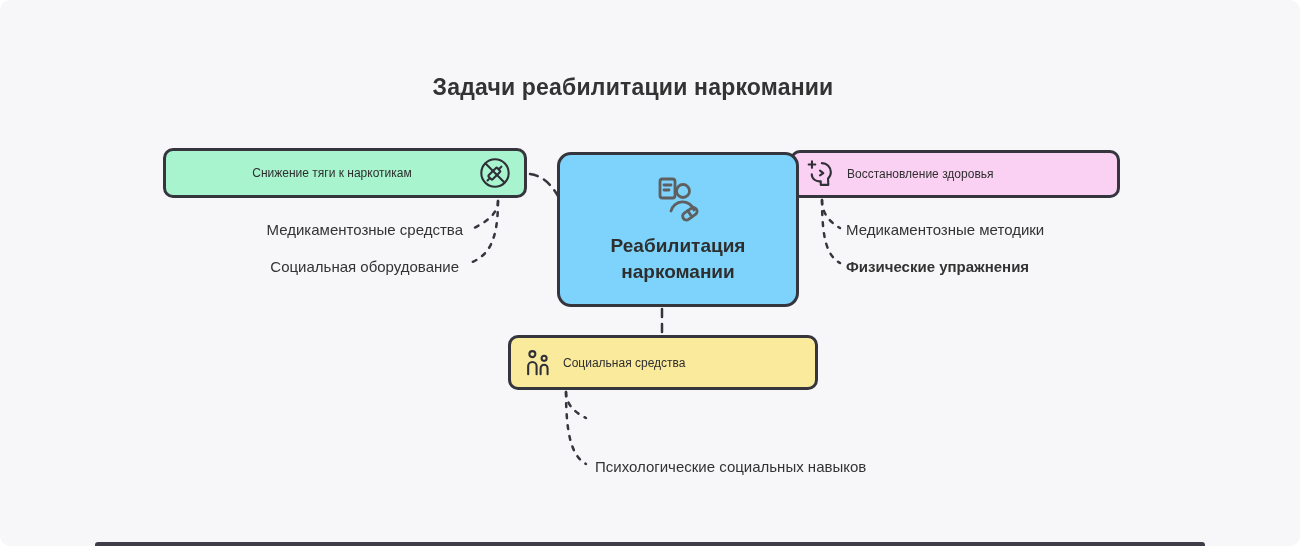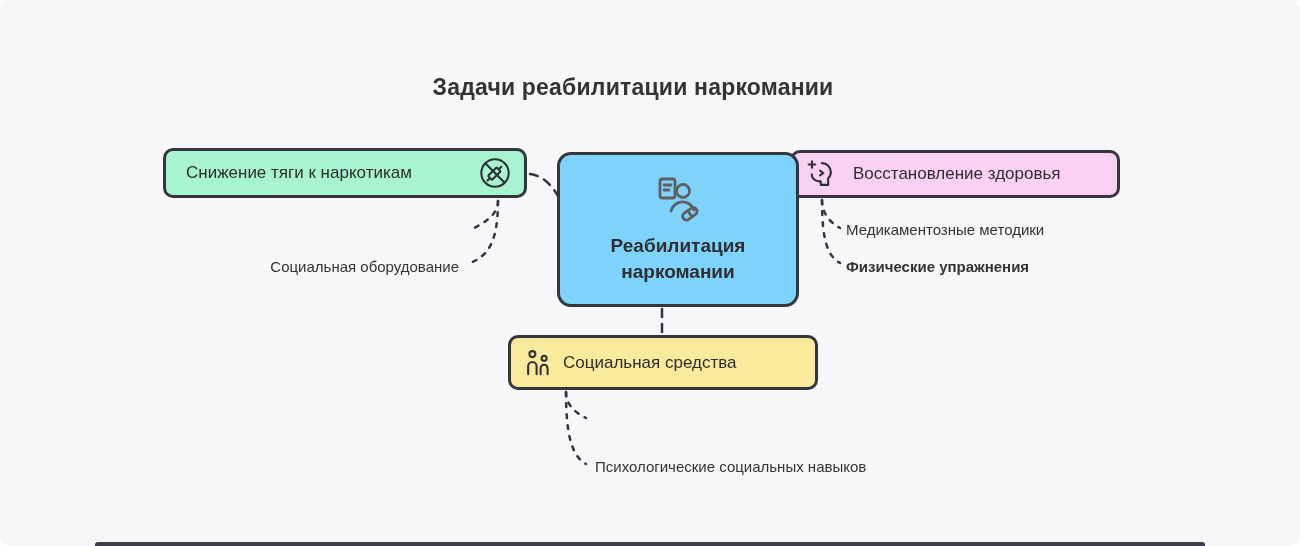--- a/index.html
+++ b/index.html
@@ -8,24 +8,24 @@
     font-family:"Liberation Sans",sans-serif;overflow:hidden;border-radius:10px;
   }
   .title{
     position:absolute;top:74px;left:0;width:1250px;text-align:center;
     font-size:23px;font-weight:bold;color:#333;letter-spacing:.2px;padding-left:8px;
   }
   .node{
     position:absolute;border:3px solid #35353d;border-radius:10px;
     display:flex;align-items:center;box-sizing:border-box;color:#2e2e2e;
   }
-  .node .label{font-size:17px;white-space:nowrap;}
+  .node .label{font-size:12px;white-space:nowrap;text-align:center;}
   .node-left{left:163px;top:148px;width:364px;height:50px;background:#a8f4cf;padding:0 12px 0 20px;}
   .node-left .label{flex:1;}
-  .node-right{left:790px;top:150px;width:330px;height:48px;background:#fbd1f3;padding:0 8px 0 10px;gap:16px;}
+  .node-right{left:790px;top:150px;width:330px;height:48px;background:#fbd1f3;padding:0 8px 0 10px;gap:10px;}
   .node-bottom{left:508px;top:335px;width:310px;height:55px;background:#faea9c;padding:0 12px 0 12px;gap:10px;}
   .node-center{
     left:557px;top:152px;width:242px;height:155px;background:#7dd3fc;border-radius:14px;
     flex-direction:column;justify-content:center;gap:7px;font-weight:bold;
   }
   .node-center .center-label{font-size:19px;text-align:center;line-height:1.35;}
   .sub-item{position:absolute;font-size:15px;color:#333;white-space:nowrap;}
   .sub-right{text-align:right;}
   .icon{display:flex;align-items:center;justify-content:center;flex:0 0 auto;}
   svg.connectors{position:absolute;left:0;top:0;pointer-events:none;}
@@ -105,20 +105,21 @@
         <g transform="rotate(-35 38 40)">
           <rect x="30" y="36" width="16" height="7.5" rx="3.75"></rect>
           <path d="M38 36v7.5"></path>
         </g>
       </svg>
     </span>
     <span class="center-label">Реабилитация</span>
     <span class="center-label" style="margin-top:-7px;">наркомании</span>
   </div>
 
+  <div class="sub-item sub-right" style="right:837px;top:221px;">Медикаментозные средства</div>
   <div class="sub-item sub-right" style="right:841px;top:258px;">Социальная оборудование</div>
 
   <div class="sub-item" style="left:846px;top:221px;">Медикаментозные методики</div>
   <div class="sub-item" style="left:846px;top:258px;font-weight:bold;">Физические упражнения</div>
 
   <div class="sub-item" style="left:595px;top:458px;">Психологические социальных навыков</div>
 
   <div class="bottom-edge"></div>
 </div>
 

